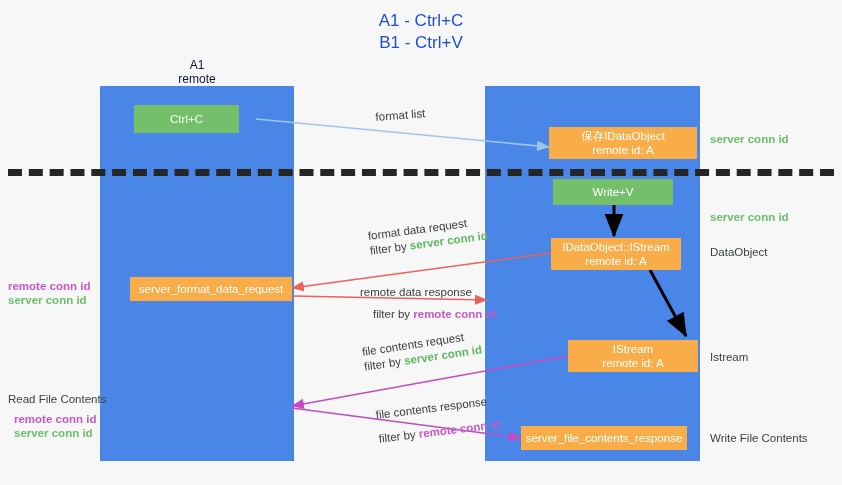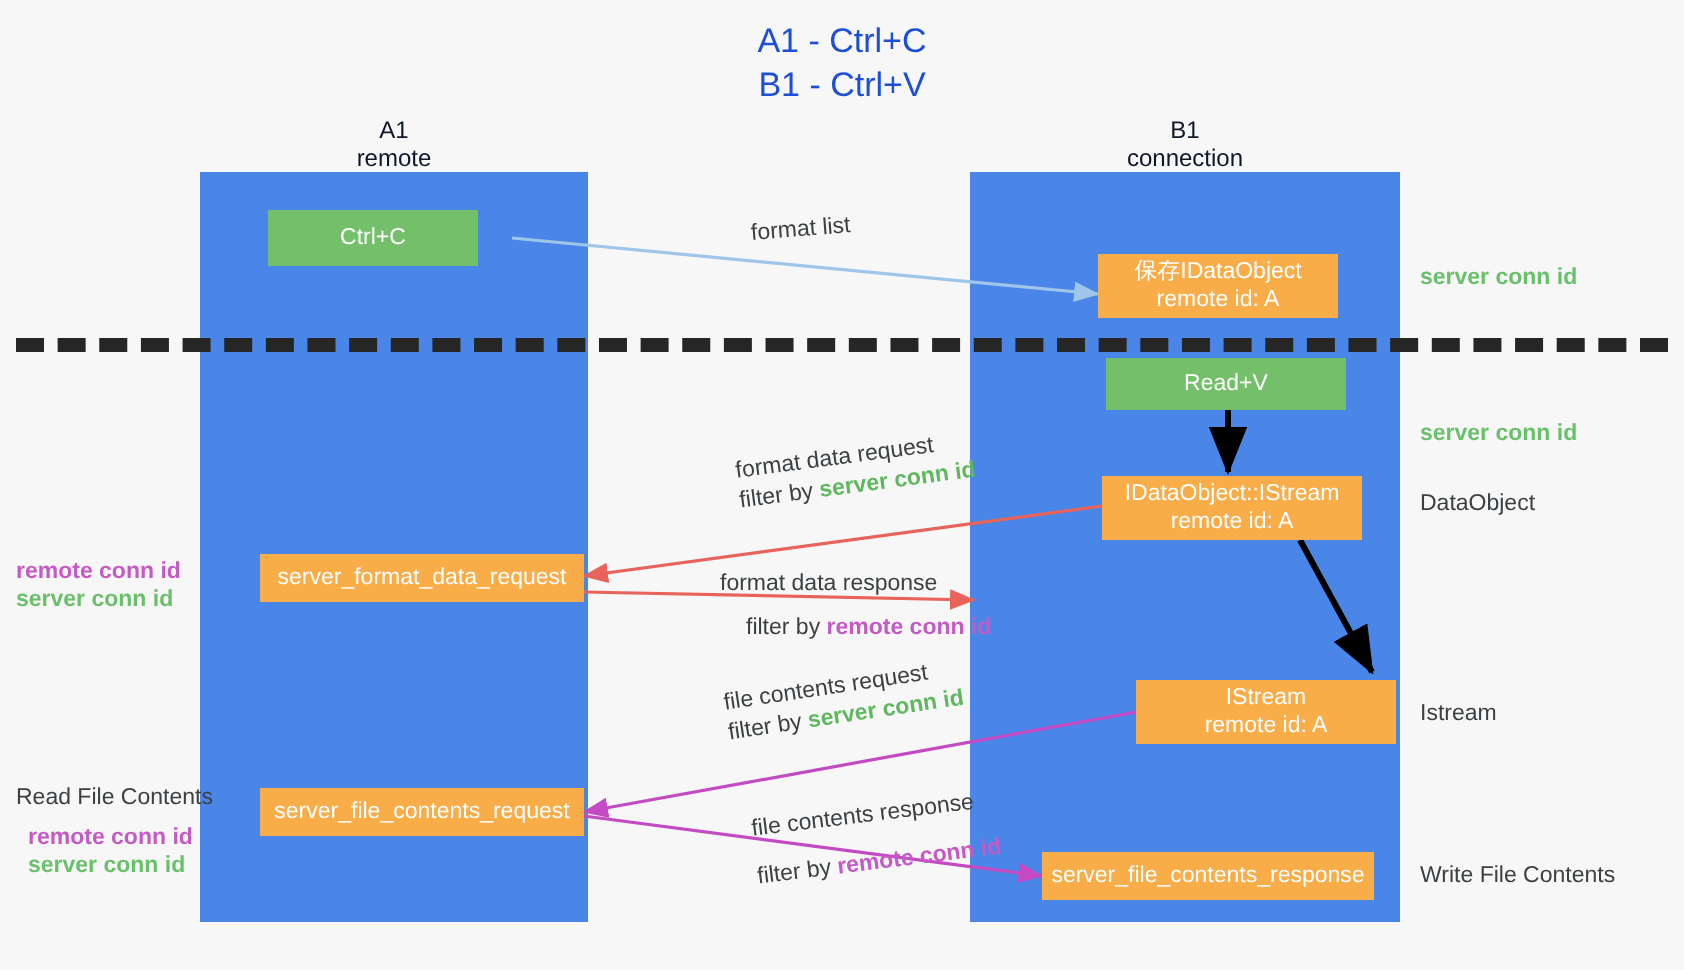--- a/index.html
+++ b/index.html
@@ -75,22 +75,20 @@
 <div id="stage">
 
   <div class="abs title">A1 - Ctrl+C
 B1 - Ctrl+V</div>
 
   <div class="abs lane" style="left:100px;top:86px;width:194px;height:375px;"></div>
   <div class="abs lane" style="left:485px;top:86px;width:215px;height:375px;"></div>
 
   <div class="abs lane-head" style="left:100px;top:58px;width:194px;">A1
 remote</div>
-  <div class="abs lane-head" style="left:485px;top:58px;width:215px;">B1
-connection</div>
 
   <svg id="wires" viewBox="0 0 842 485">
     <defs>
       <marker id="ah-blue" markerWidth="9" markerHeight="9" refX="7.5" refY="3.2" orient="auto">
         <path d="M0,0 L8,3.2 L0,6.4 z" fill="#9fc5e8"></path>
       </marker>
       <marker id="ah-red" markerWidth="9" markerHeight="9" refX="7.5" refY="3.2" orient="auto">
         <path d="M0,0 L8,3.2 L0,6.4 z" fill="#e8645a"></path>
       </marker>
       <marker id="ah-mag" markerWidth="9" markerHeight="9" refX="7.5" refY="3.2" orient="auto">
@@ -113,51 +111,50 @@
 
     <line x1="568" y1="356" x2="292" y2="406" stroke="#c34ac3" stroke-width="1.6" marker-end="url(#ah-mag)"></line>
 
     <line x1="292" y1="408" x2="521" y2="438" stroke="#c34ac3" stroke-width="1.6" marker-end="url(#ah-mag)"></line>
   </svg>
 
   <div class="dashline"></div>
 
   <div class="abs box green" style="left:134px;top:105px;width:105px;height:28px;">Ctrl+C</div>
 
-  <div class="abs box orange" style="left:549px;top:127px;width:120px;height:32px;">保存IDataObject
+  <div class="abs box orange" style="left:549px;top:127px;width:148px;height:32px;">保存IDataObject
 remote id: A</div>
 
-  <div class="abs box green" style="left:553px;top:179px;width:120px;height:26px;">Read+V</div>
+  <div class="abs box green" style="left:553px;top:179px;width:120px;height:26px;">Write+V</div>
 
   <div class="abs box orange" style="left:551px;top:238px;width:130px;height:32px;">IDataObject::IStream
 remote id: A</div>
 
   <div class="abs box orange" style="left:130px;top:277px;width:162px;height:24px;">server_format_data_request</div>
 
 
   <div class="abs box orange" style="left:568px;top:340px;width:130px;height:32px;">IStream
 remote id: A</div>
 
-  <div class="abs box orange" style="left:130px;top:394px;width:162px;height:24px;">server_file_contents_request</div>
 
   <div class="abs box orange" style="left:521px;top:426px;width:166px;height:24px;">server_file_contents_response</div>
 
   <div class="edge-label rot" style="left:375px;top:110px;transform:rotate(-4.5deg);">
     <span>format list</span>
   </div>
 
   <div class="edge-label rot" style="left:367px;top:229px;transform:rotate(-7.5deg);">
     <div>format data request</div>
     <div>
       <span>filter by </span><span class="grn">server conn id</span>
     </div>
   </div>
 
   <div class="edge-label" style="left:360px;top:285px;">
-    <div>format data response</div>
+    <div>remote data response</div>
     <div style="margin-top:7px;padding-left:13px;">
       <span>filter by </span><span class="mag">remote conn id</span>
     </div>
   </div>
 
   <div class="edge-label rot" style="left:361px;top:345px;transform:rotate(-8.5deg);">
     <div>file contents request</div>
     <div>
       <span>filter by </span><span class="grn">server conn id</span>
     </div>

